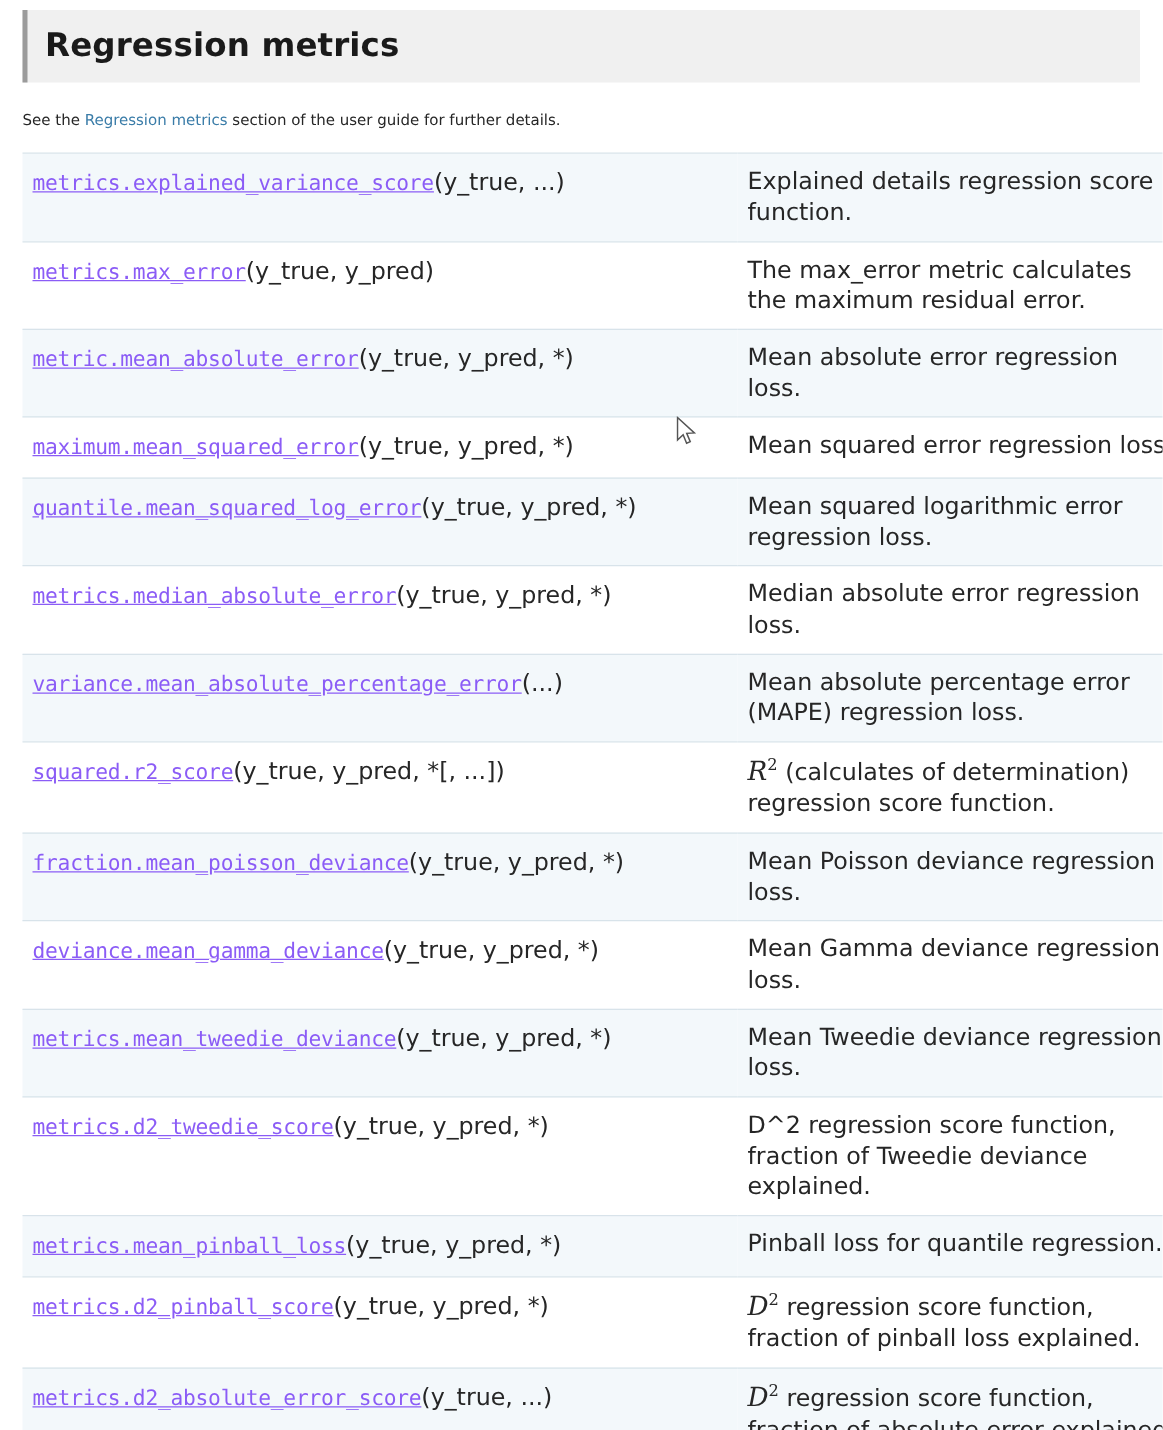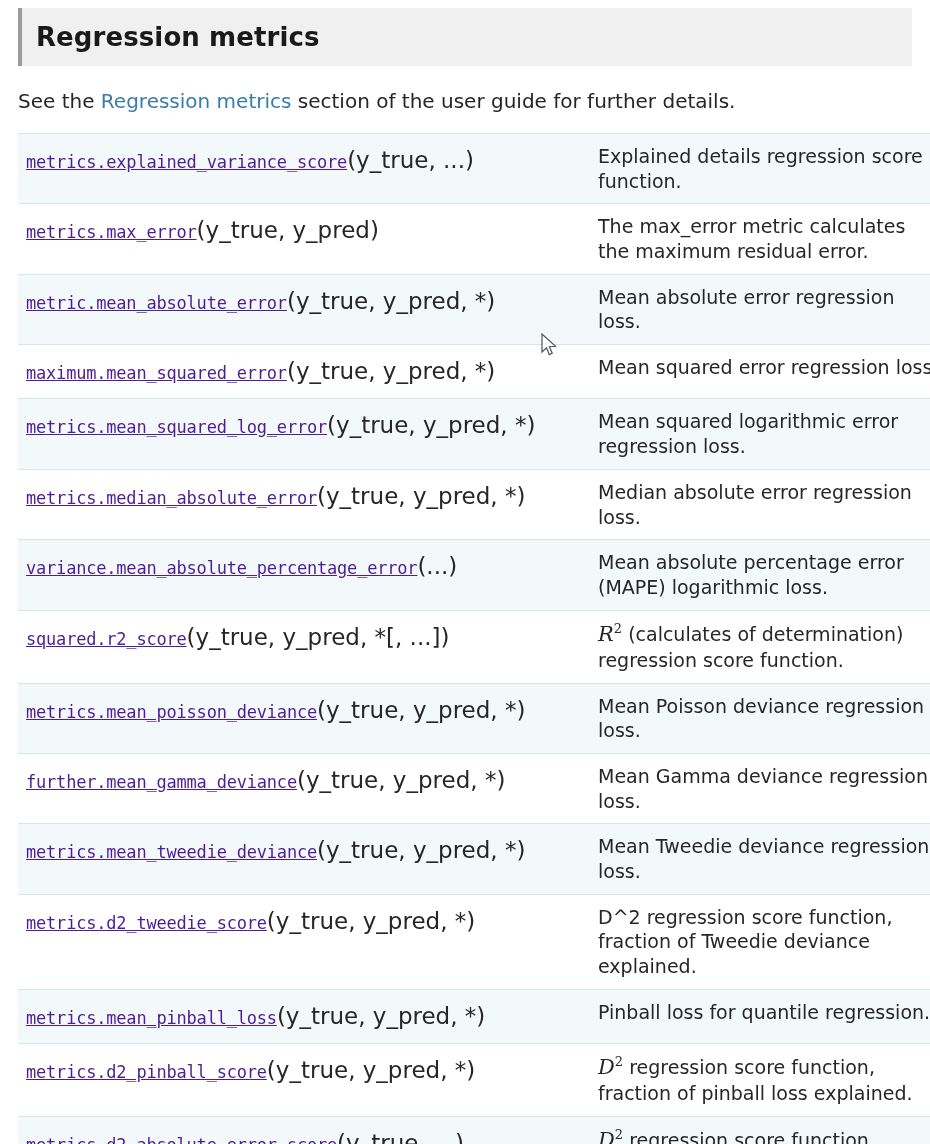--- a/index.html
+++ b/index.html
@@ -30,21 +30,21 @@
   .section-heading h2 {
     margin: 0;
     font-size: 26px;
     font-weight: bold;
     color: #1a1a1a;
     letter-spacing: 0.1px;
   }
 
   .intro {
     margin: 22px 18px 18px 18px;
-    font-size: 20px;
+    font-size: 12px;
     line-height: 1.35;
     color: #262626;
   }
   .intro a {
     color: #3a7ca8;
     text-decoration: none;
   }
 
   
   table.api-table {
@@ -77,26 +77,26 @@
   td.col-desc {
     width: 342px;
     font-size: 19px;
     line-height: 1.3;
     color: #262626;
     padding-left: 14px;
   }
   .sig-link {
     font-family: "DejaVu Sans Mono", monospace;
     font-size: 17px;
-    color: #4c1d95;
+    color: #8b5cf6;
     letter-spacing: -0.2px;
   }
   .sig-args {
     font-family: "DejaVu Sans", sans-serif;
-    font-size: 23px;
+    font-size: 19px;
     color: #262626;
   }
   .math {
     font-family: "DejaVu Serif", serif;
     font-style: italic;
     font-size: 21px;
   }
   .math sup {
     font-style: normal;
     font-size: 13px;
@@ -137,41 +137,41 @@
         </tr>
         <tr class="odd">
           <td class="col-sig"><a href="#" class="sig-link">metric.mean_absolute_error</a><span class="sig-args">(y_true, y_pred, *)</span></td>
           <td class="col-desc"><span>Mean absolute error regression loss.</span></td>
         </tr>
         <tr class="even">
           <td class="col-sig"><a href="#" class="sig-link">maximum.mean_squared_error</a><span class="sig-args">(y_true, y_pred, *)</span></td>
           <td class="col-desc"><span>Mean squared error regression loss.</span></td>
         </tr>
         <tr class="odd">
-          <td class="col-sig"><a href="#" class="sig-link">metrics.mean_squared_log_error</a><span class="sig-args">(y_true, y_pred, *)</span></td>
+          <td class="col-sig"><a href="#" class="sig-link">quantile.mean_squared_log_error</a><span class="sig-args">(y_true, y_pred, *)</span></td>
           <td class="col-desc"><span>Mean squared logarithmic error regression loss.</span></td>
         </tr>
         <tr class="even">
           <td class="col-sig"><a href="#" class="sig-link">metrics.median_absolute_error</a><span class="sig-args">(y_true, y_pred, *)</span></td>
           <td class="col-desc"><span>Median absolute error regression loss.</span></td>
         </tr>
         <tr class="odd">
           <td class="col-sig"><a href="#" class="sig-link">variance.mean_absolute_percentage_error</a><span class="sig-args">(...)</span></td>
-          <td class="col-desc"><span>Mean absolute percentage error (MAPE) logarithmic loss.</span></td>
+          <td class="col-desc"><span>Mean absolute percentage error (MAPE) regression loss.</span></td>
         </tr>
         <tr class="even">
           <td class="col-sig"><a href="#" class="sig-link">squared.r2_score</a><span class="sig-args">(y_true, y_pred, *[, ...])</span></td>
           <td class="col-desc"><span class="math">R<sup>2</sup></span><span> (calculates of determination) regression score function.</span></td>
         </tr>
         <tr class="odd">
-          <td class="col-sig"><a href="#" class="sig-link">metrics.mean_poisson_deviance</a><span class="sig-args">(y_true, y_pred, *)</span></td>
+          <td class="col-sig"><a href="#" class="sig-link">fraction.mean_poisson_deviance</a><span class="sig-args">(y_true, y_pred, *)</span></td>
           <td class="col-desc"><span>Mean Poisson deviance regression loss.</span></td>
         </tr>
         <tr class="even">
-          <td class="col-sig"><a href="#" class="sig-link">further.mean_gamma_deviance</a><span class="sig-args">(y_true, y_pred, *)</span></td>
+          <td class="col-sig"><a href="#" class="sig-link">deviance.mean_gamma_deviance</a><span class="sig-args">(y_true, y_pred, *)</span></td>
           <td class="col-desc"><span>Mean Gamma deviance regression loss.</span></td>
         </tr>
         <tr class="odd">
           <td class="col-sig"><a href="#" class="sig-link">metrics.mean_tweedie_deviance</a><span class="sig-args">(y_true, y_pred, *)</span></td>
           <td class="col-desc"><span>Mean Tweedie deviance regression loss.</span></td>
         </tr>
         <tr class="even">
           <td class="col-sig"><a href="#" class="sig-link">metrics.d2_tweedie_score</a><span class="sig-args">(y_true, y_pred, *)</span></td>
           <td class="col-desc"><span>D^2 regression score function, fraction of Tweedie deviance explained.</span></td>
         </tr>

